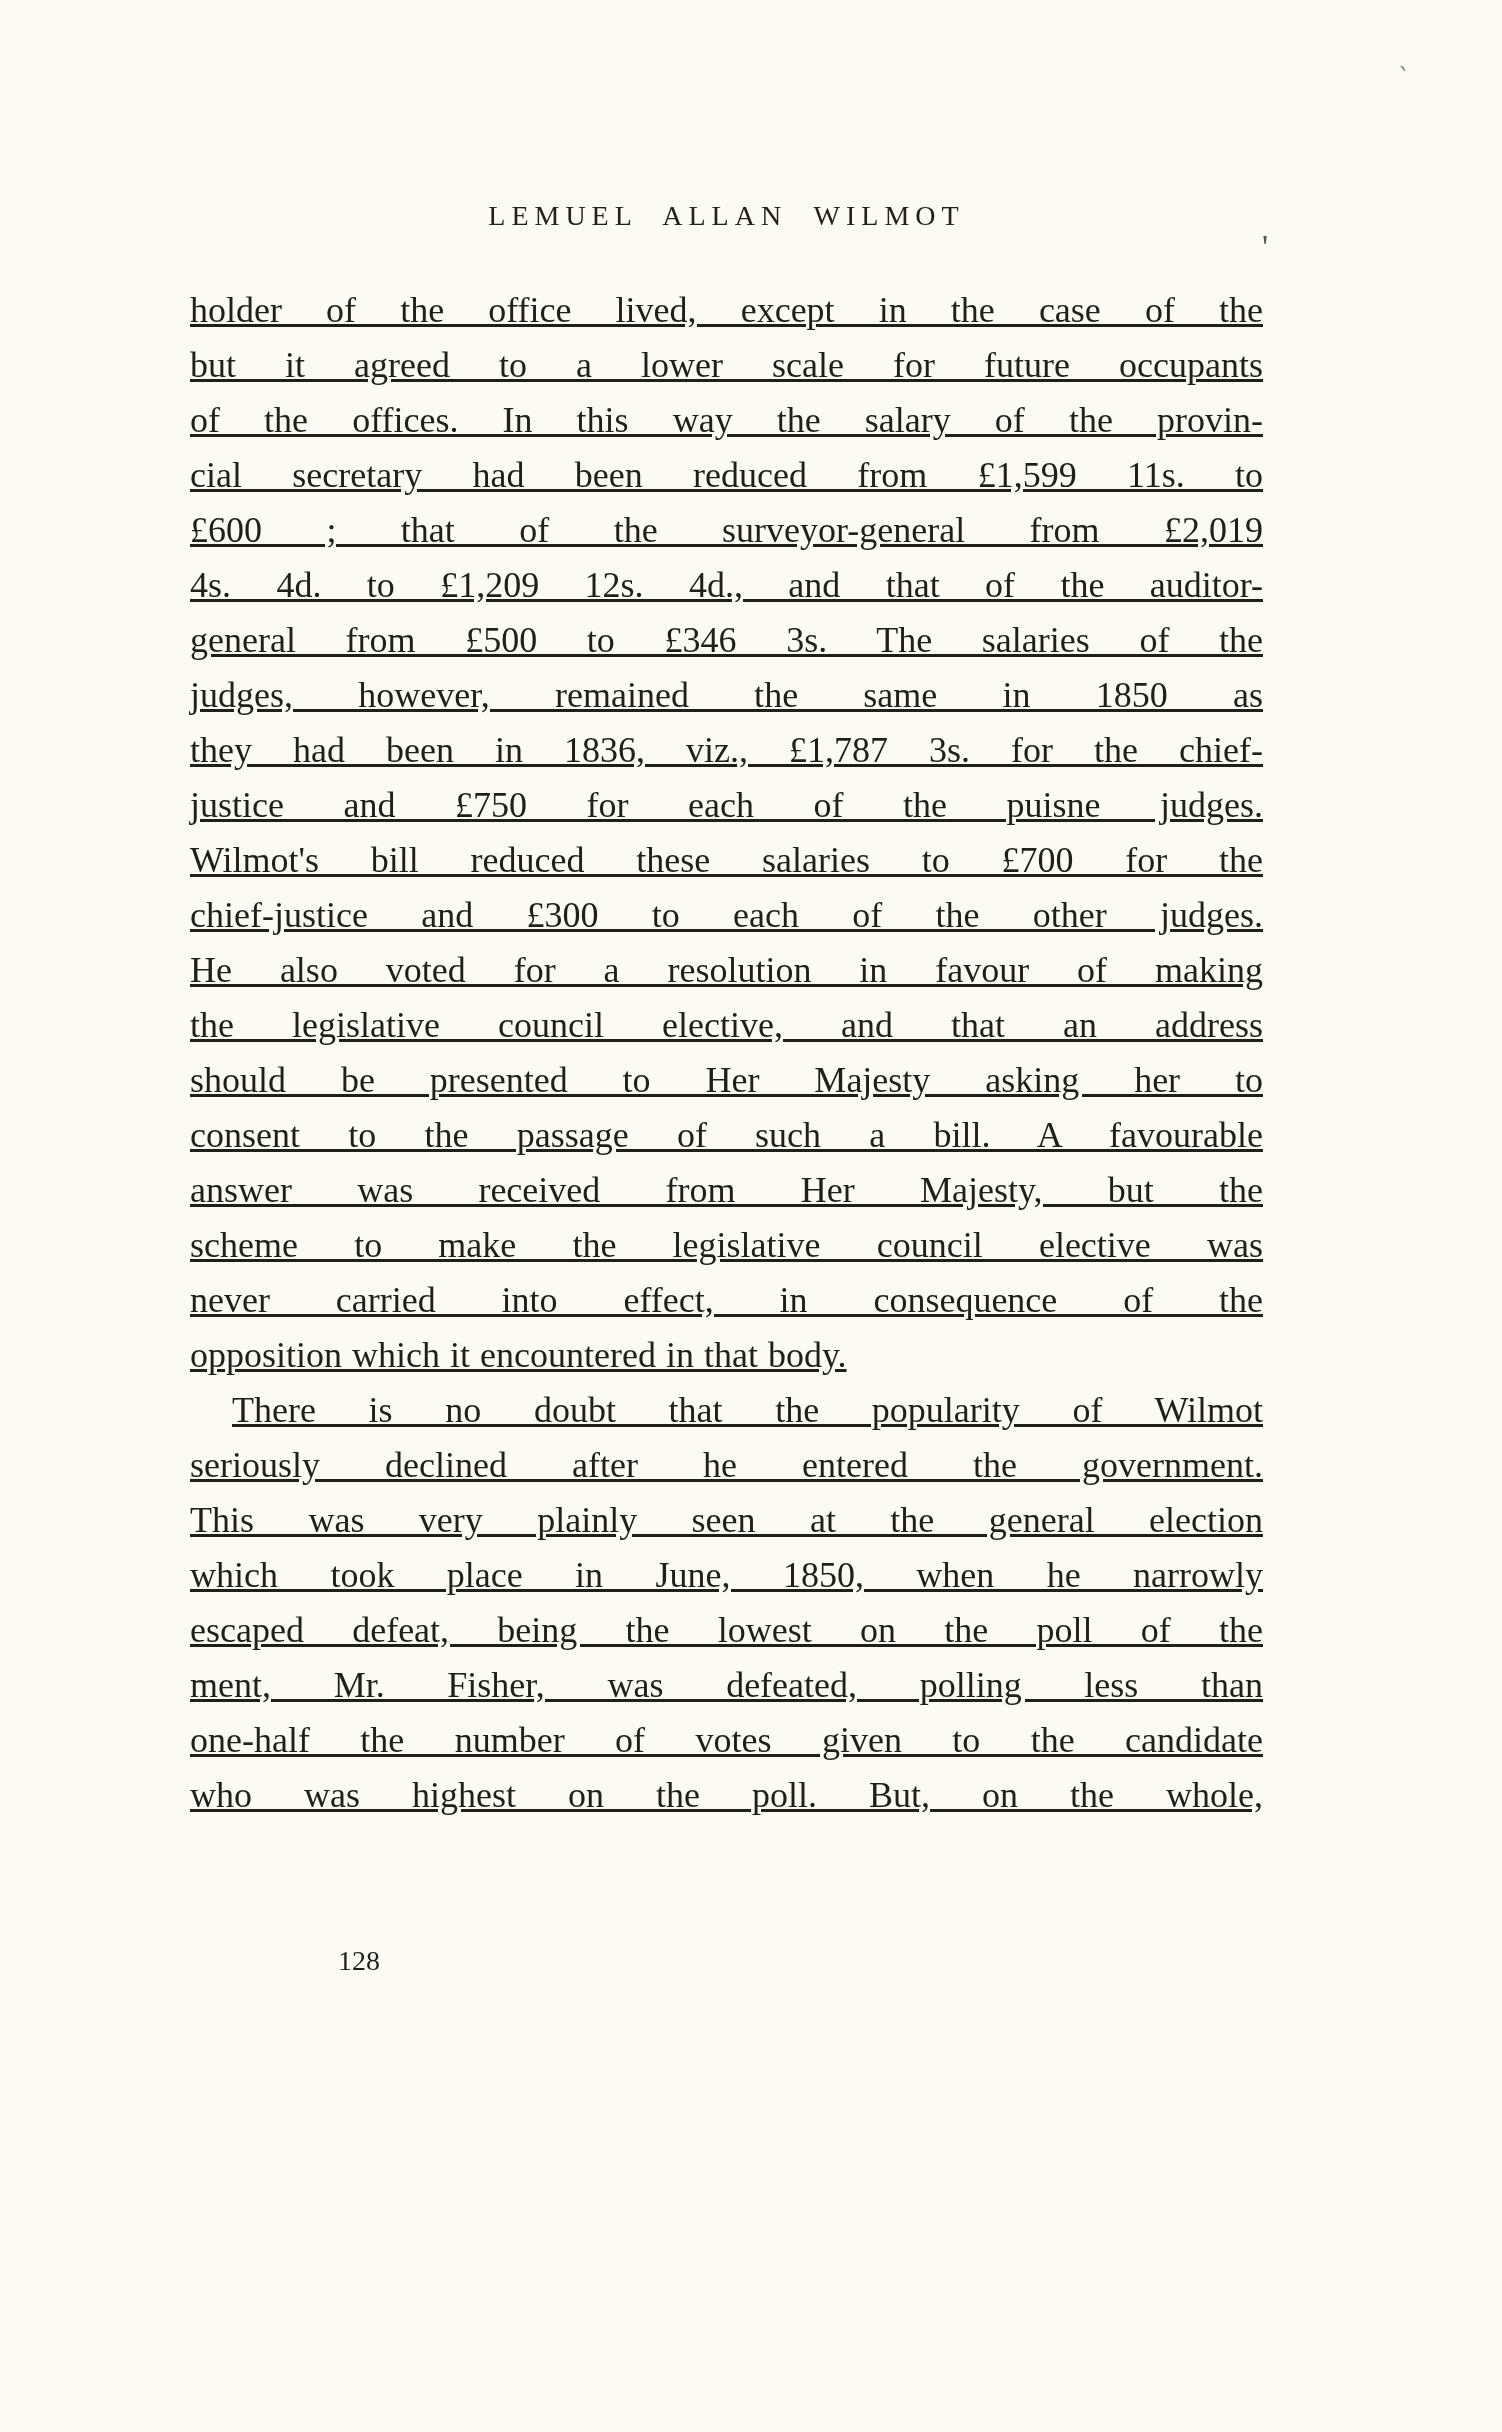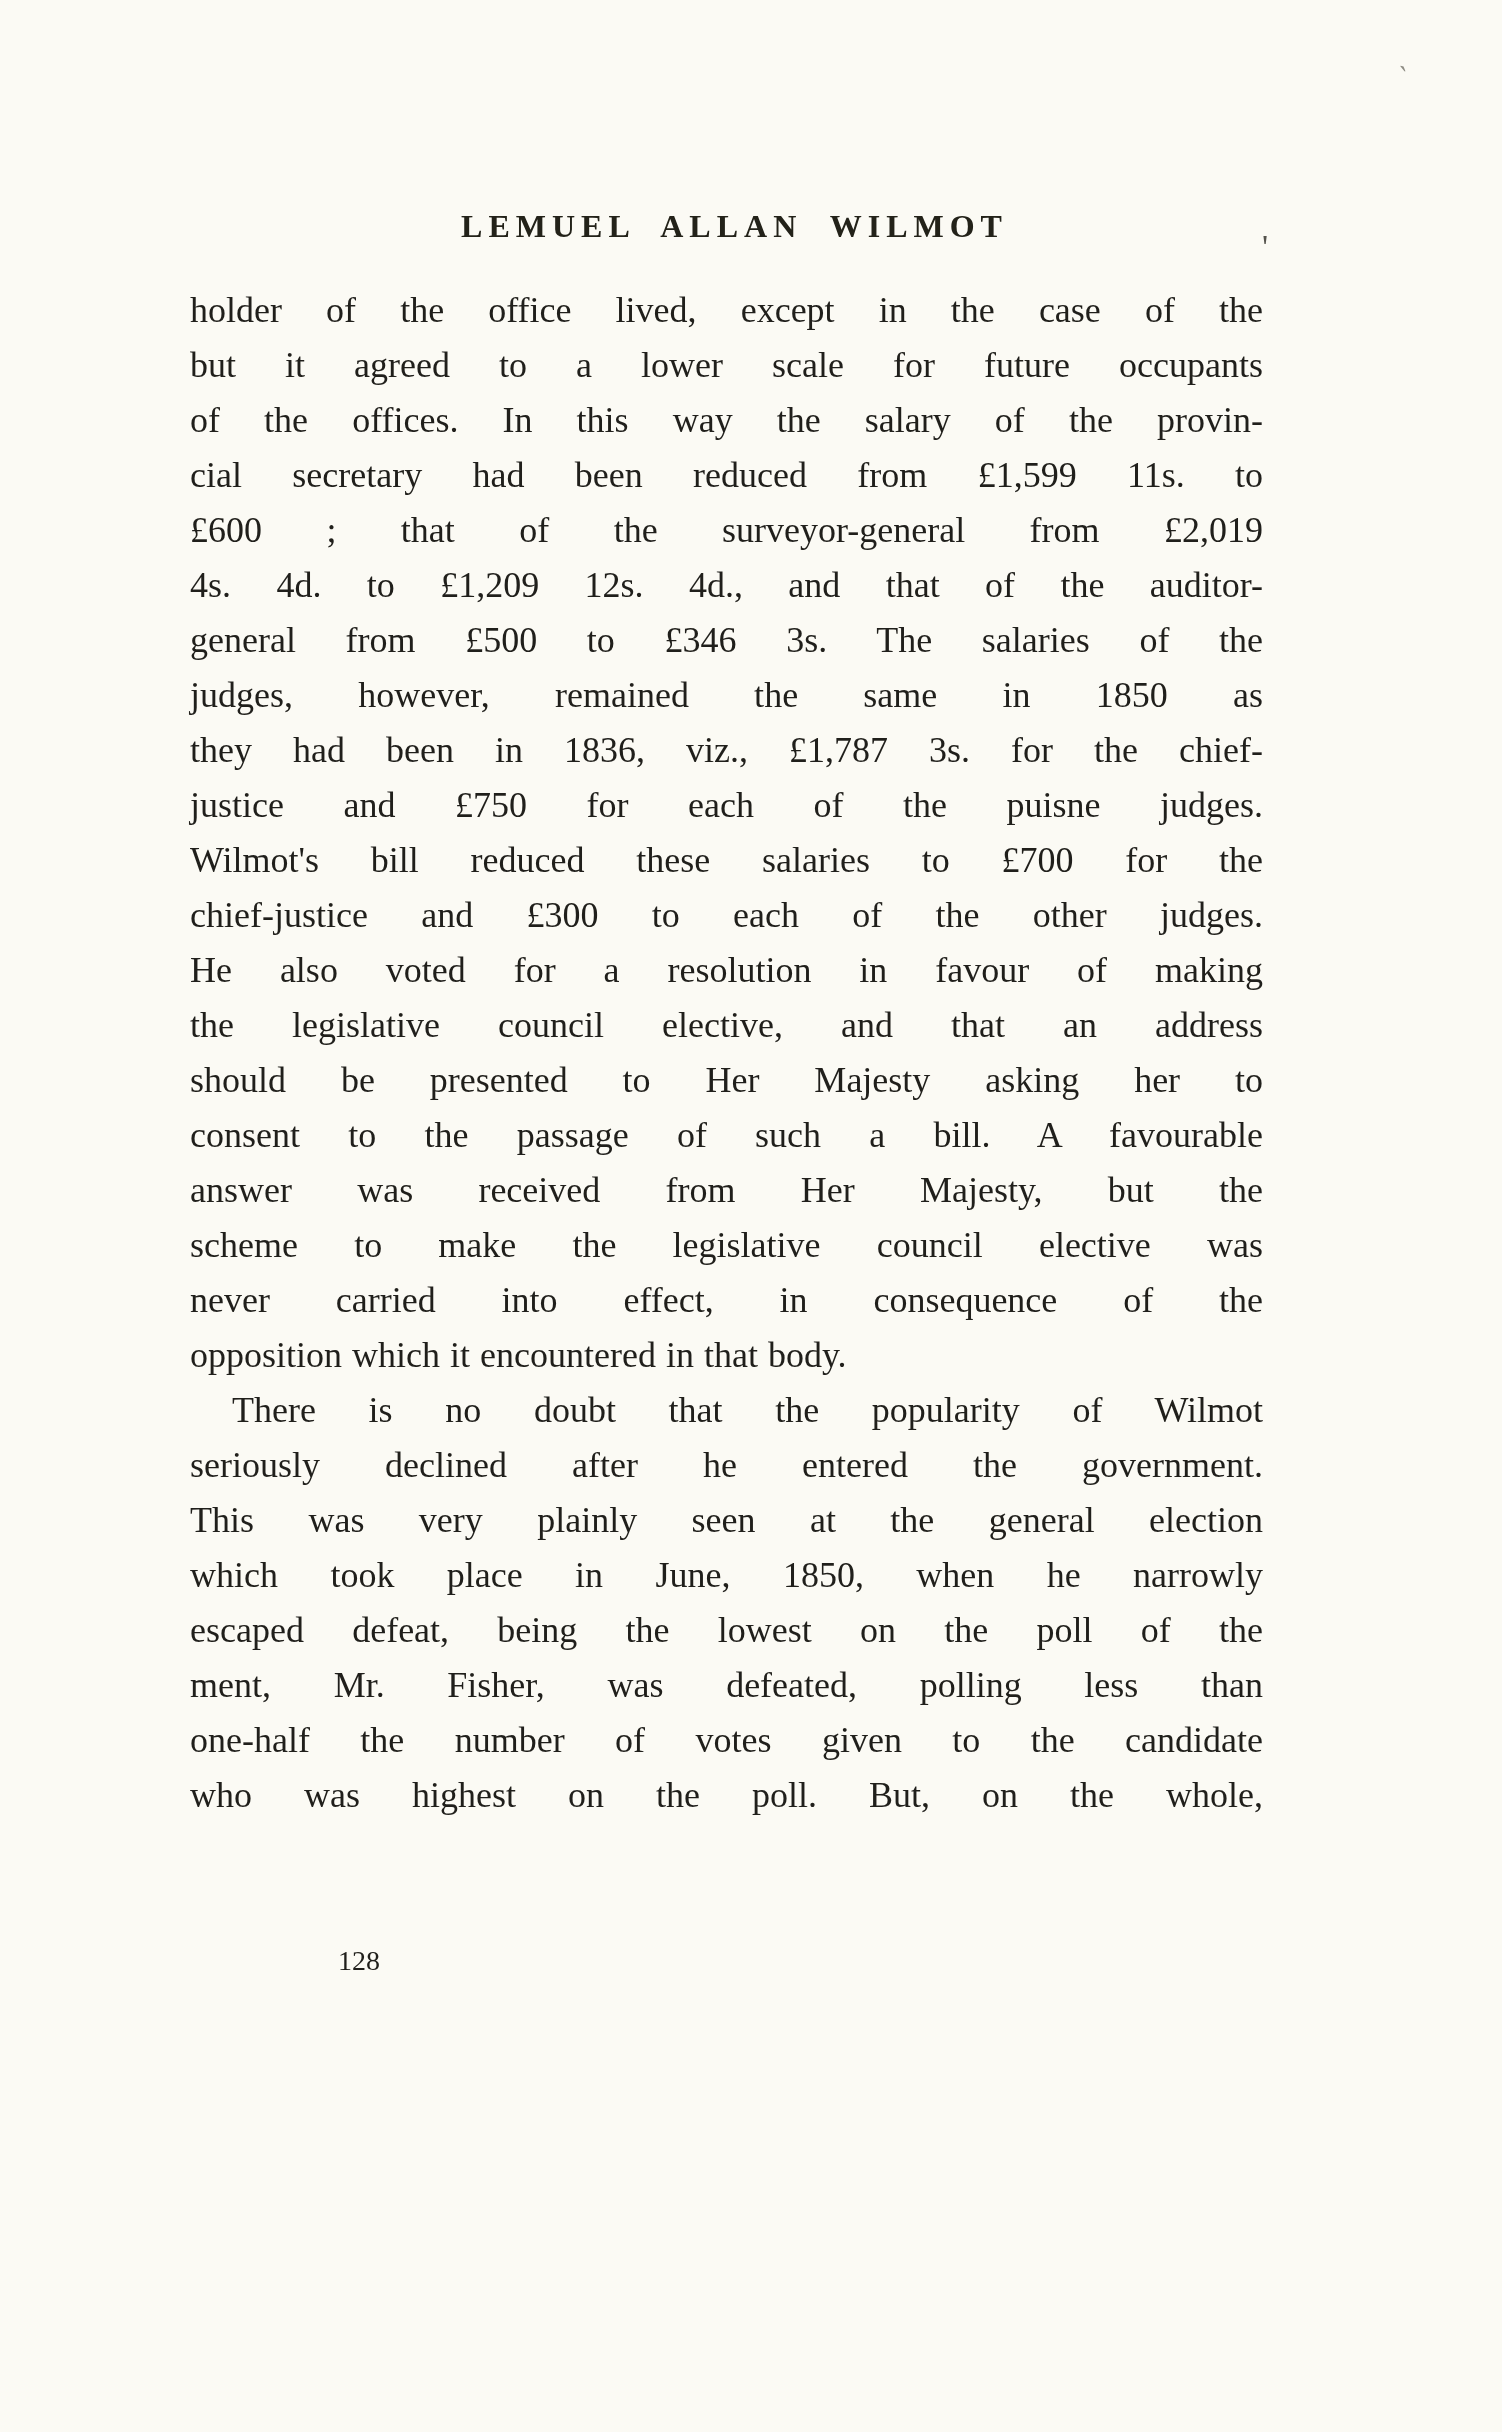--- a/index.html
+++ b/index.html
@@ -15,33 +15,34 @@
     background: #fbfaf4;
     font-family: "Liberation Serif", "DejaVu Serif", serif;
     color: #201f1b;
     overflow: hidden;
   }
   .title {
     position: absolute;
     top: 200px;
     left: 190px;
     width: 1073px;
-    margin: 8px;
+    margin: 0;
     text-align: center;
-    font-size: 32px;
-    font-weight: 700;
+    font-size: 28px;
+    font-weight: 400;
     letter-spacing: 6px;
     word-spacing: 14px;
     color: #232219;
   }
   .textblock {
     position: absolute;
     top: 283px;
     left: 190px;
     width: 1073px;
+    text-decoration: underline;
   }
   .line {
     font-size: 36px;
     line-height: 55px;
     text-align: justify;
     text-align-last: justify;
     word-spacing: 1px;
   }
   .line.para-end {
     text-align-last: left;

